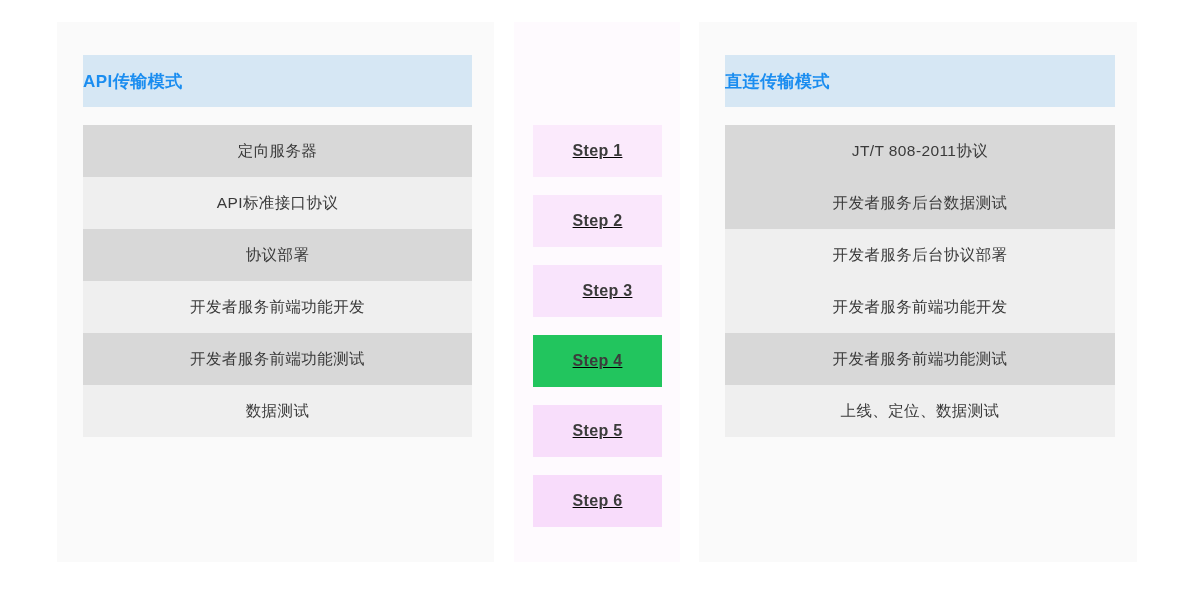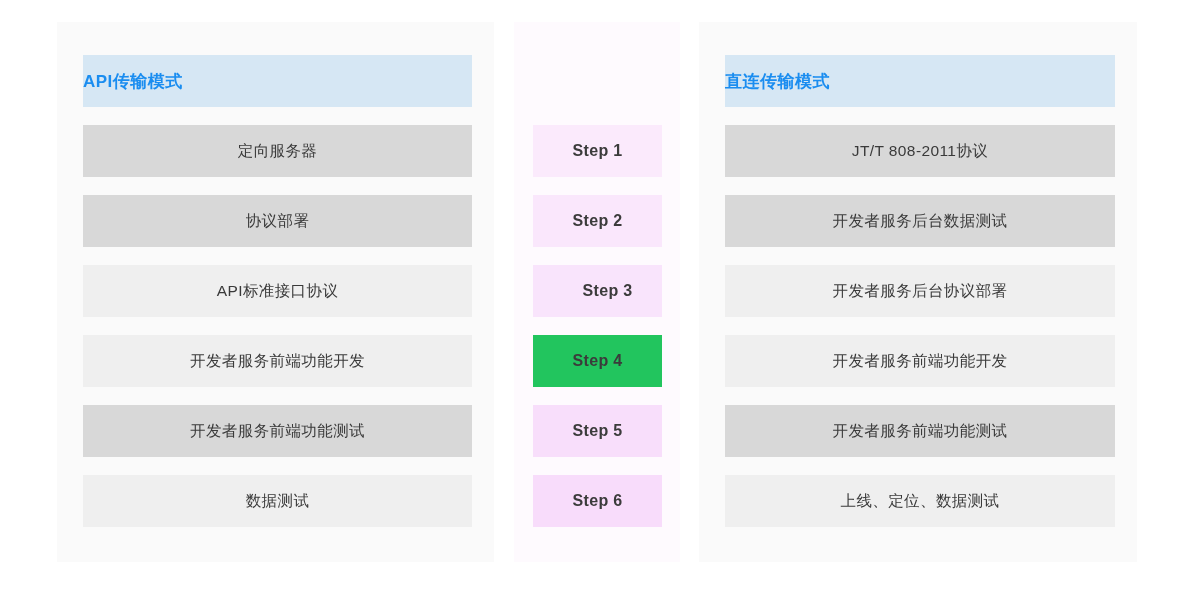--- a/index.html
+++ b/index.html
@@ -29,21 +29,21 @@
   .panel-left   { left: 57px;  width: 437px; background: #fafafa; }
   .panel-middle { left: 514px; width: 166px; background: #fefafe; }
   .panel-right  { left: 699px; width: 438px; background: #fafafa; }
 
   .panel-inner {
     position: absolute;
     left: 26px;
     right: 22px;
     top: 33px;
   }
-  .panel-middle .panel-inner { left: 19px; right: 18px; top: 103px; }
+  .panel-middle .panel-inner { left: 19px; right: 18px; top: 103px; text-decoration: underline; }
 
   
   .col-header {
     height: 52px;
     background: #d6e7f4;
     display: flex;
     align-items: center;
     margin-bottom: 18px;
   }
   .col-header-text {
@@ -52,21 +52,20 @@
     font-weight: bold;
     letter-spacing: 0.5px;
   }
 
   
   .row {
     height: 52px;
     display: flex;
     align-items: center;
     justify-content: center;
-    margin-bottom: 18px;
   }
   .row:last-child { margin-bottom: 0; justify-content: center; }
   .row-dark  { background: #d8d8d8; }
   .row-light { background: #efefef; }
   .row-text {
     color: #3a3a3a;
     font-size: 15.5px;
     letter-spacing: 0.4px;
     white-space: nowrap;
   }
@@ -102,25 +101,25 @@
   <div class="panel panel-left">
     <div class="panel-inner">
 
       <div class="col-header">
         <span class="col-header-text">API传输模式</span>
       </div>
 
       <div class="row row-dark">
         <span class="row-text">定向服务器</span>
       </div>
+      <div class="row row-light">
+        <span class="row-text">API标准接口协议</span>
+      </div>
       <div class="row row-dark">
         <span class="row-text">协议部署</span>
-      </div>
-      <div class="row row-light">
-        <span class="row-text">API标准接口协议</span>
       </div>
       <div class="row row-light">
         <span class="row-text">开发者服务前端功能开发</span>
       </div>
       <div class="row row-dark">
         <span class="row-text">开发者服务前端功能测试</span>
       </div>
       <div class="row row-light">
         <span class="row-text">数据测试</span>
       </div>

